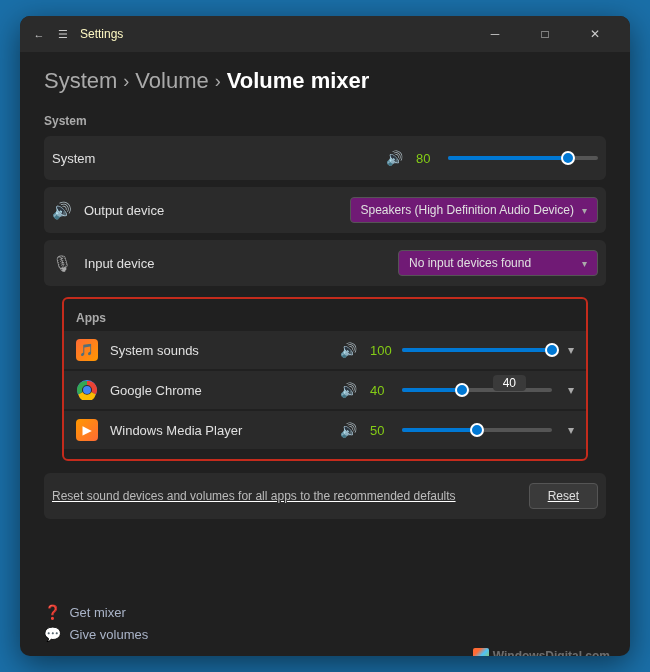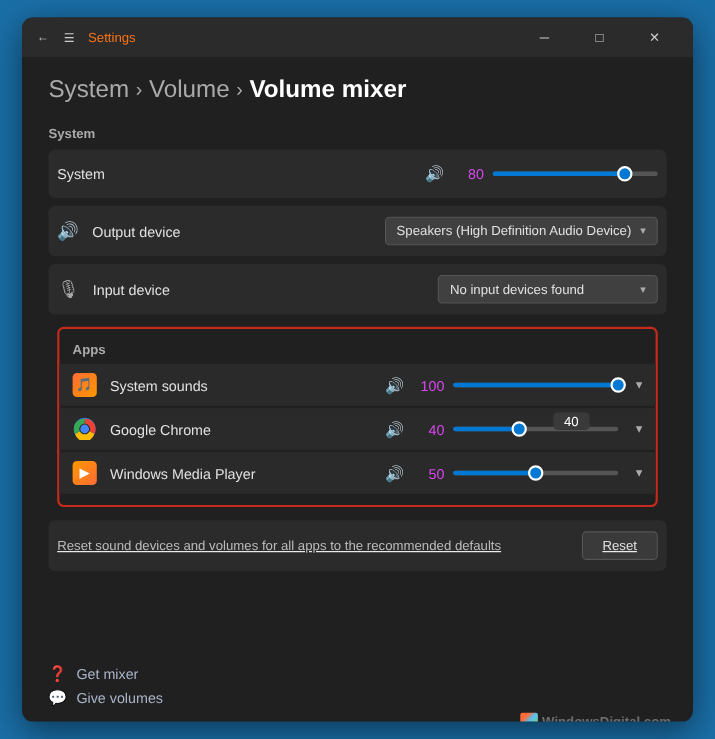--- a/index.html
+++ b/index.html
@@ -41,21 +41,21 @@
     .title-bar-btn {
       width: 14px; height: 14px;
       display: flex; align-items: center; justify-content: center;
       color: #ccc;
       font-size: 11px;
       cursor: pointer;
       border-radius: 2px;
     }
     .title-bar-title {
       font-size: 12px;
-      color: #f97316;
+      color: #fef9c3;
     }
     .title-bar-controls {
       display: flex;
       gap: 4px;
     }
     .win-btn {
       width: 46px; height: 32px;
       display: flex; align-items: center; justify-content: center;
       color: #ccc;
       font-size: 12px;
@@ -102,21 +102,21 @@
       color: #e0e0e0;
       flex: 0 0 120px;
     }
     .setting-spacer { flex: 1; }
     .volume-row {
       display: flex;
       align-items: center;
       gap: 8px;
     }
     .vol-icon { color: #aaa; font-size: 14px; margin-right: 4px; }
-    .vol-value { font-size: 13px; color: #d946ef; min-width: 24px; text-align: right; }
+    .vol-value { font-size: 13px; color: #84cc16; min-width: 24px; }
     .slider-track {
       position: relative;
       width: 150px;
       height: 4px;
       background: #555;
       border-radius: 2px;
     }
     .slider-fill {
       position: absolute;
       left: 0; top: 0;
@@ -130,37 +130,37 @@
       transform: translate(-50%, -50%);
       width: 14px; height: 14px;
       background: #0078d4;
       border-radius: 50%;
       border: 2px solid #fff;
       cursor: pointer;
     }
     .dropdown {
       display: flex;
       align-items: center;
-      background: #404040;
+      background: #701a75;
       border: 1px solid #555;
       border-radius: 4px;
       padding: 5px 10px;
       font-size: 12px;
       color: #e0e0e0;
       cursor: pointer;
       gap: 8px;
       min-width: 200px;
     }
     .dropdown .chevron { font-size: 10px; color: #aaa; margin-left: auto; }
     .device-icon { color: #aaa; font-size: 16px; margin-right: 12px; }
     .apps-section {
       border: 2px solid #c42b1c;
       border-radius: 6px;
       padding: 8px 0;
-      margin: 4px 8px;
+      margin: 4px 18px;
     }
     .apps-section-label {
       font-size: 12px;
       color: #aaa;
       font-weight: 600;
       padding: 4px 12px 6px 12px;
     }
     .app-row {
       display: flex;
       align-items: center;

